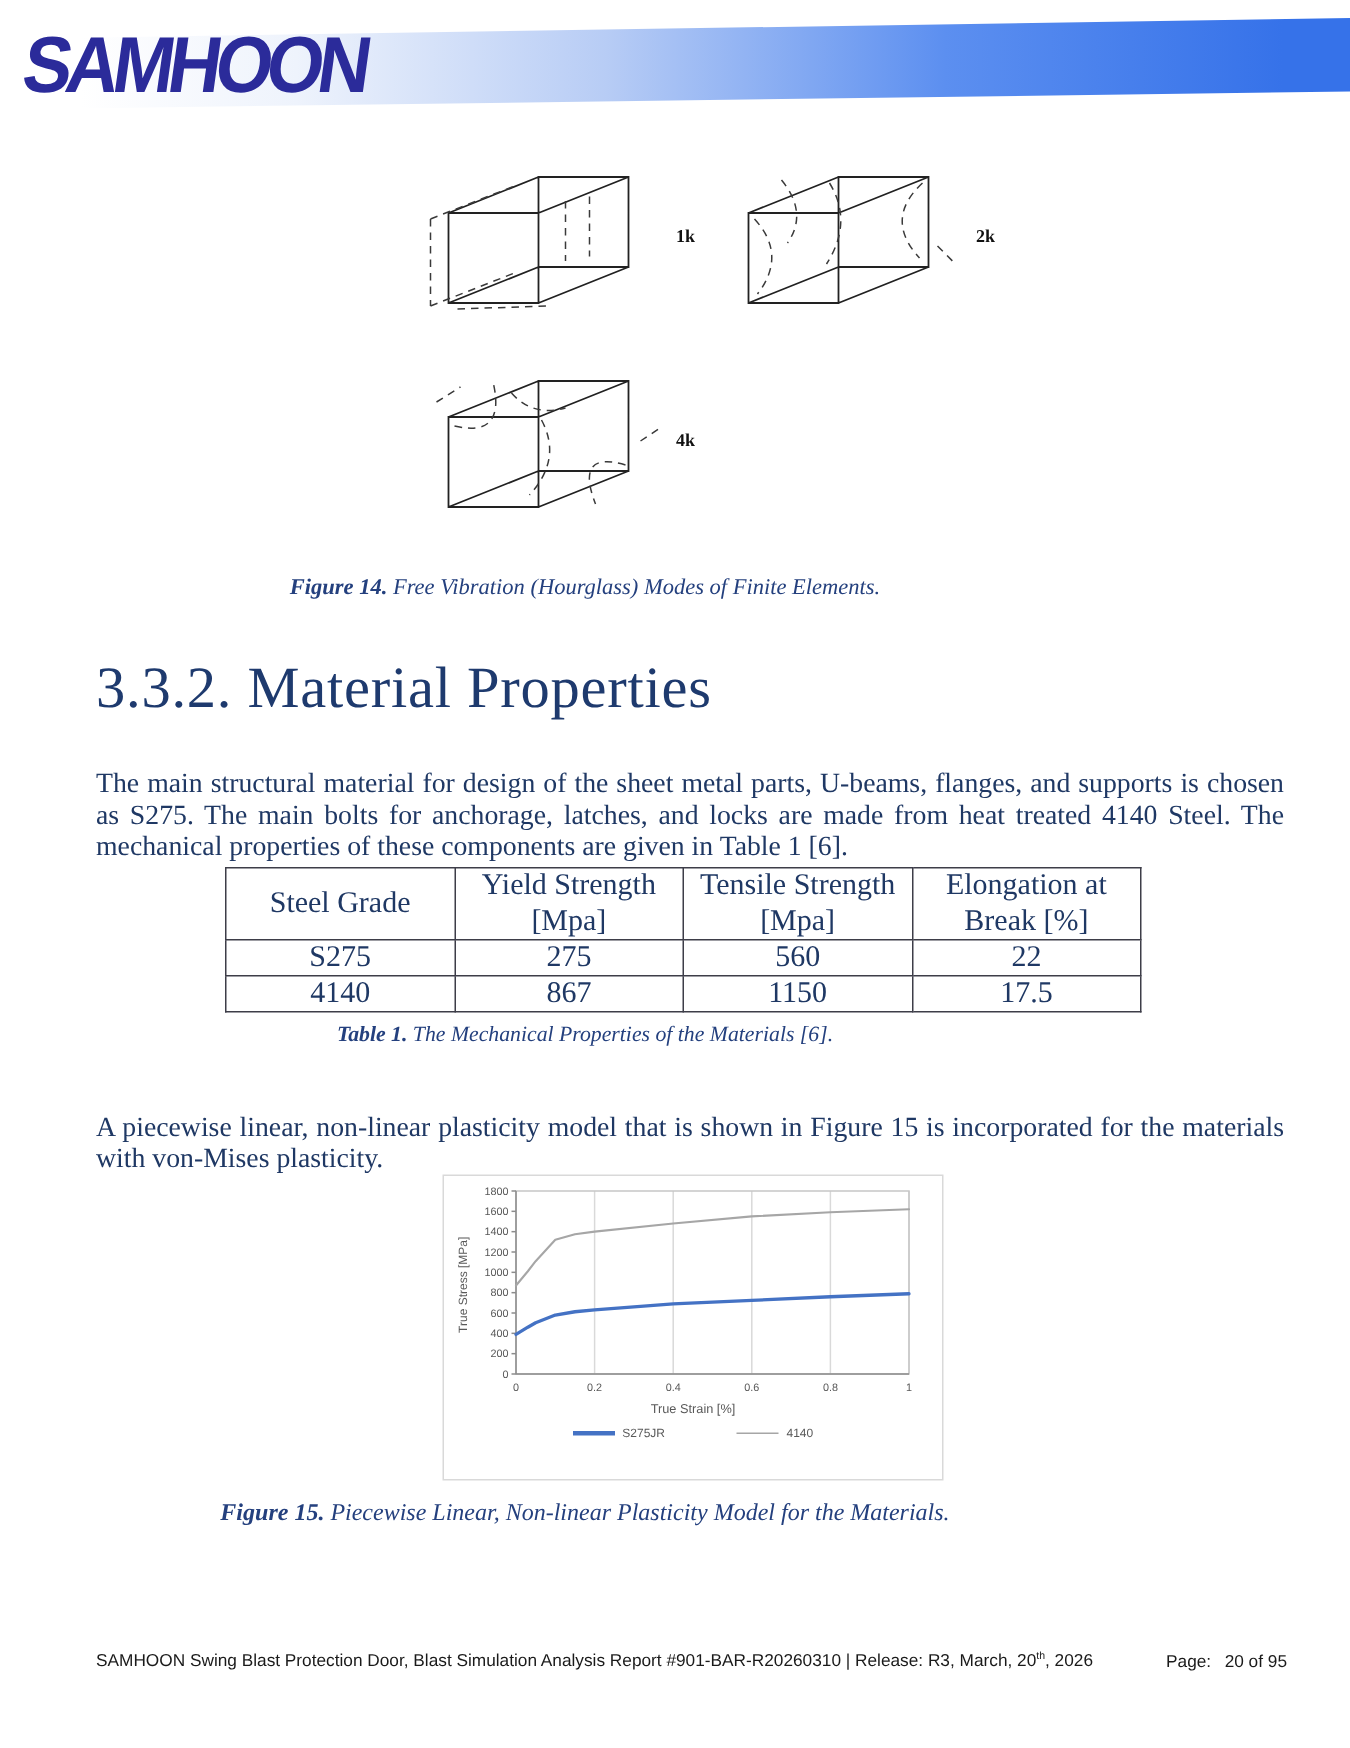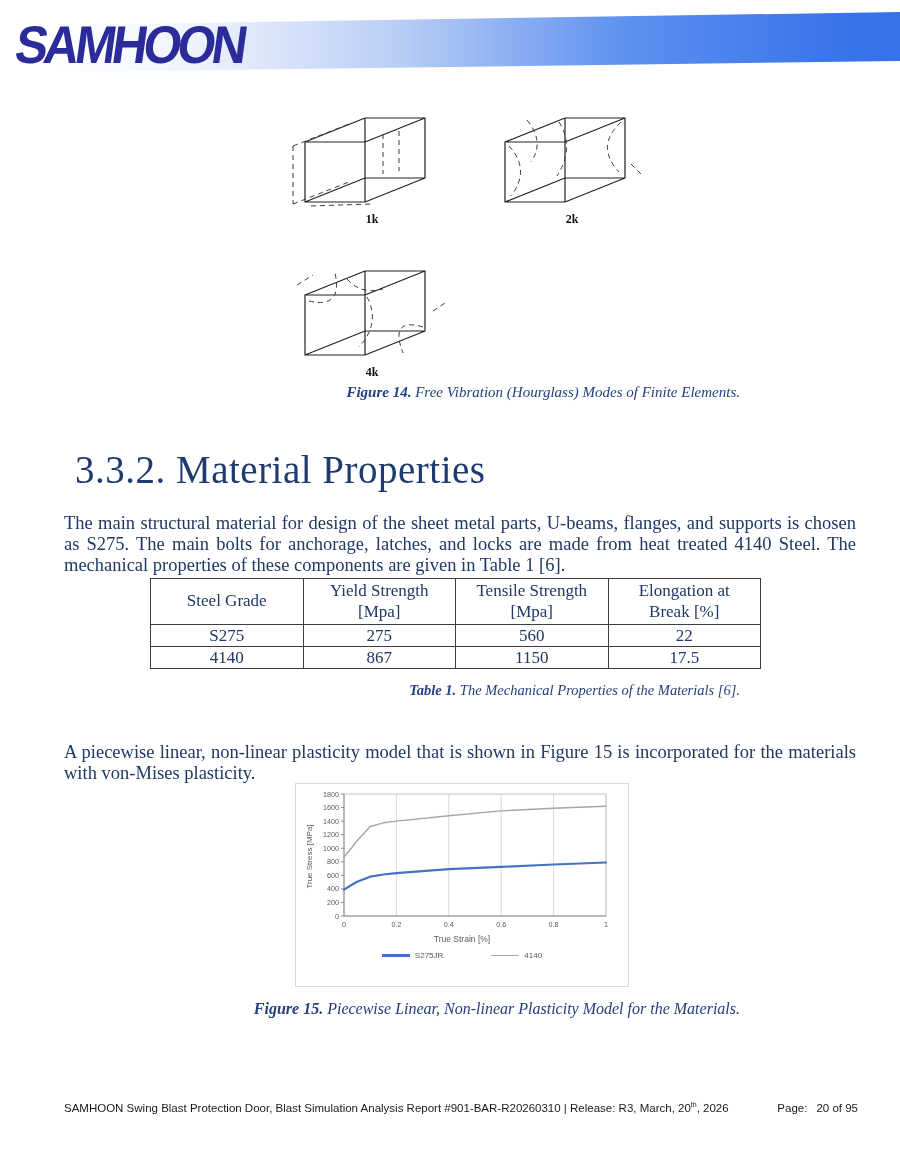--- a/index.html
+++ b/index.html
@@ -18,48 +18,48 @@
     font-family:"Liberation Sans",sans-serif;font-weight:bold;
     font-size:49px;color:#2b2b9a;letter-spacing:-4px;
     transform:skewX(-8deg) scaleY(1.08);transform-origin:left top;
   }
   
   .fig14-grid{
     position:absolute;top:102px;left:287px;
     display:grid;grid-template-columns:170px 170px;column-gap:30px;row-gap:28px;
     justify-items:center;
   }
-  .mode-cell{display:flex;flex-direction:column;align-items:center;}
+  .mode-cell{display:flex;align-items:center;}
   .mode-cell svg{display:block;}
   .mode-label{font-weight:bold;font-size:12px;color:#111;margin-top:2px;font-family:"Liberation Serif",serif;}
   .cube-solid{fill:none;stroke:#222;stroke-width:1.2;}
   .cube-dash{fill:none;stroke:#3a3a3a;stroke-width:1;stroke-dasharray:5 4;}
   .caption{
-    position:absolute;left:0;width:740px;text-align:right;
-    font-size:15px;color:#24407e;
+    position:absolute;left:0;width:740px;text-align:center;
+    font-size:15px;color:#24407e;padding-left:20px;
   }
   .cap-label{font-weight:bold;font-style:italic;}
   .cap-text{font-style:italic;}
   
   .heading{
     position:absolute;top:436px;left:64px;
-    font-size:39px;color:#1e3a6e;font-weight:normal;margin:11px;
+    font-size:39px;color:#1e3a6e;font-weight:normal;margin:0;
     font-family:"Liberation Serif",serif;letter-spacing:0.5px;
   }
   .para{
     position:absolute;left:64px;width:792px;
     font-size:18.5px;line-height:1.16;text-align:justify;color:#1f3864;
   }
   .para1{top:494px;}
   .para2{top:726px;margin-top:16px;}
   
   table.materials{
     position:absolute;top:578px;left:150px;width:611px;
     border-collapse:collapse;table-layout:fixed;
-    font-size:17px;color:#1f3864;
+    font-size:20px;color:#1f3864;
   }
   table.materials th,table.materials td{
     border:1.5px solid #3d3d48;text-align:center;font-weight:normal;
     padding:0 4px;vertical-align:middle;
   }
   table.materials th{height:45px;white-space:pre-line;line-height:1.18;}
   table.materials td{height:21px;}
   
   .fig15-box{
     position:absolute;top:783px;left:295px;width:332px;height:202px;

